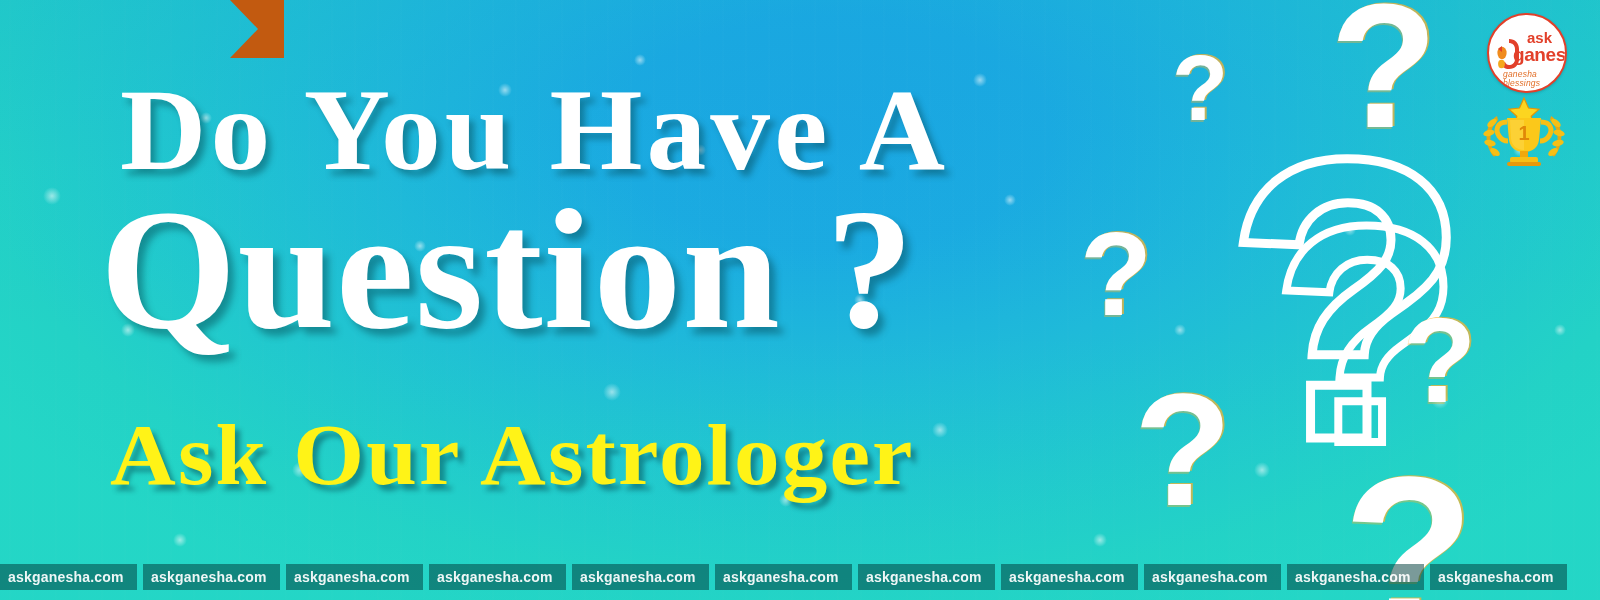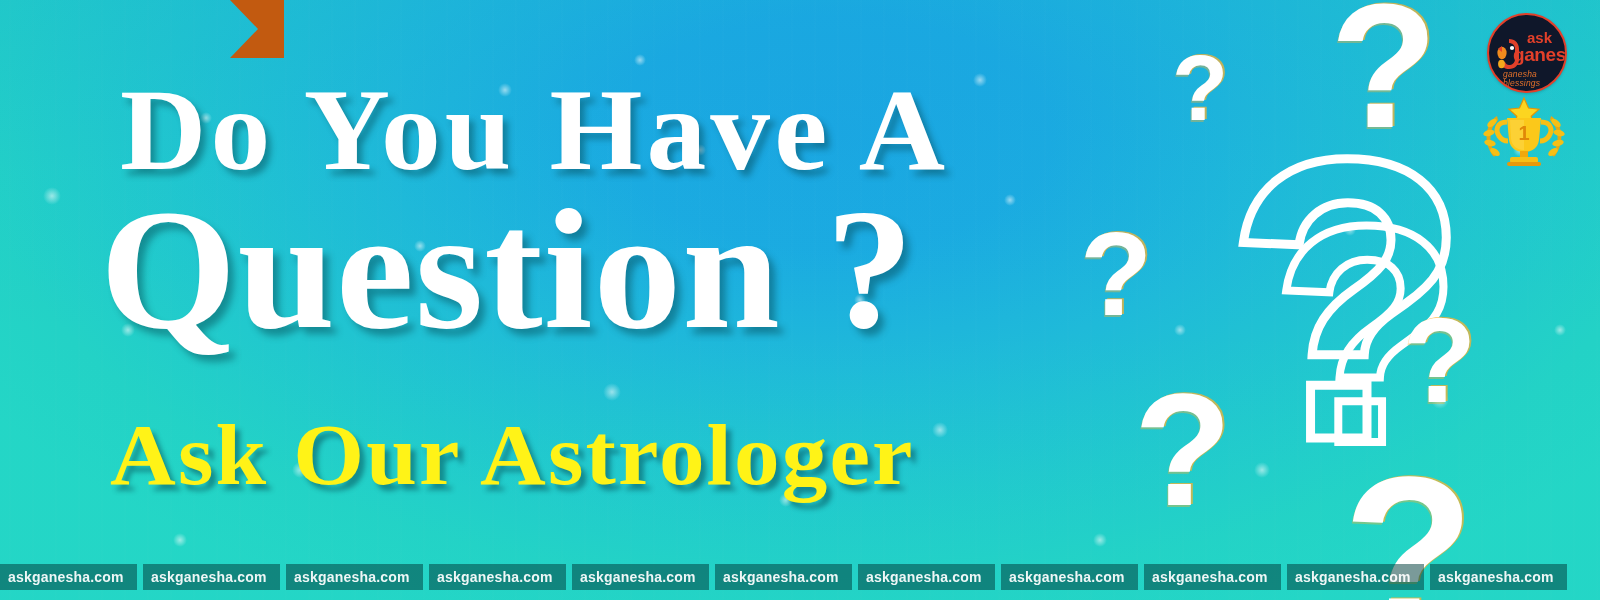--- a/index.html
+++ b/index.html
@@ -163,21 +163,21 @@
   }
 
   
   .logo-circle {
     position: absolute;
     left: 1487px;
     top: 13px;
     width: 76px;
     height: 76px;
     border-radius: 50%;
-    background: #0f172a;
+    background: #ffffff;
     border: 2px solid #e2402a;
     box-shadow: 0 1px 3px rgba(0,0,0,.18);
     overflow: hidden;
   }
   .logo-ganesha {
     position: absolute;
     left: 7px;
     top: 22px;
     width: 28px;
     height: 34px;

